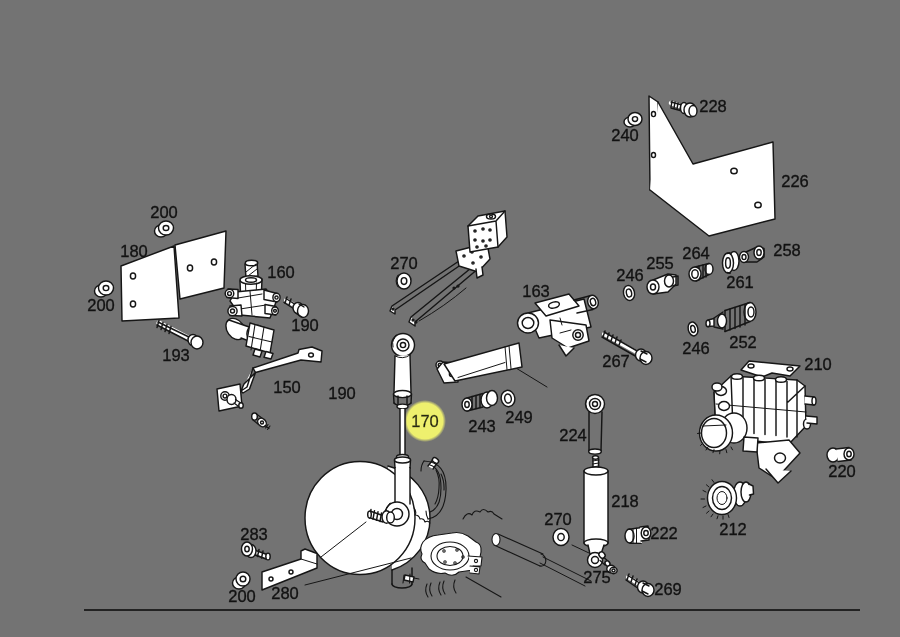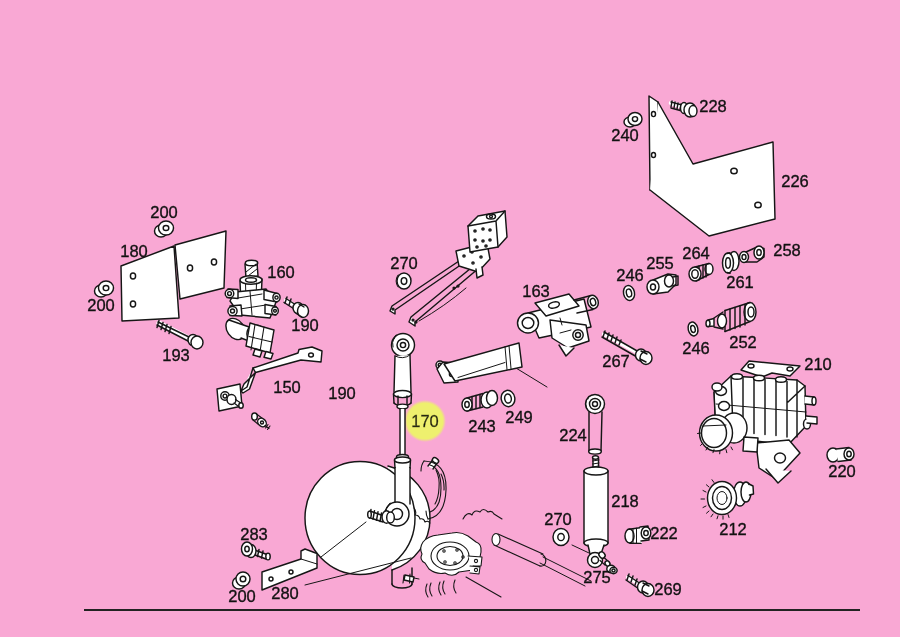--- a/index.html
+++ b/index.html
@@ -1,16 +1,16 @@
 <!DOCTYPE html>
 <html><head>
 <meta charset="utf-8">
 <style>
   html,body{margin:0;padding:0;background:#fff;}
-  #page{position:relative;width:900px;height:637px;background:#f9a8d4;overflow:hidden;will-change:transform;transform:translateZ(0);}
+  #page{position:relative;width:900px;height:637px;background:#737373;overflow:hidden;will-change:transform;transform:translateZ(0);}
   svg{position:absolute;left:0;top:0;}
   text{font-family:"Liberation Sans",sans-serif;font-size:16.5px;fill:#111;}
 </style>
 </head>
 <body>
 <div id="page">
 <svg width="900" height="637" viewBox="0 0 900 637">
 <defs>
 <radialGradient id="yg" cx="50%" cy="50%" r="50%">
   <stop offset="0%" stop-color="#eef06e"></stop>

